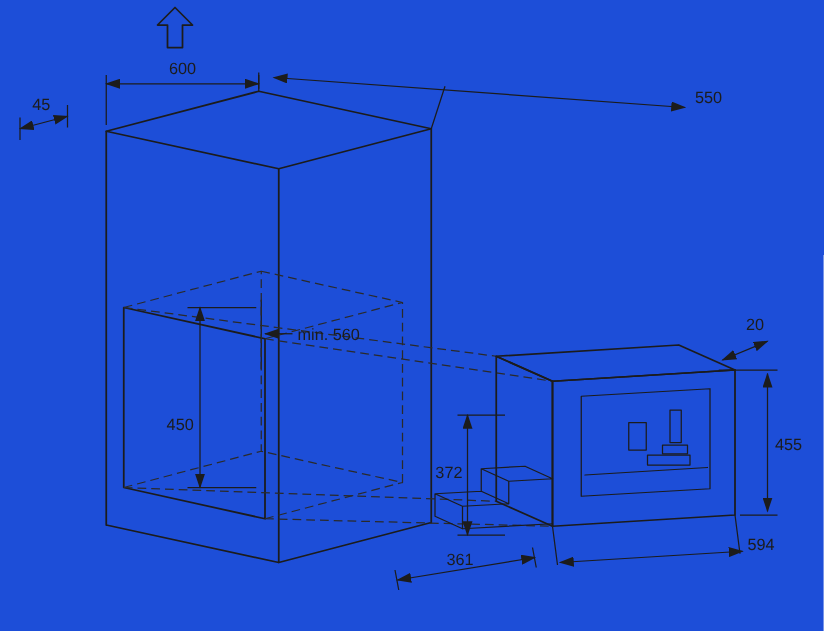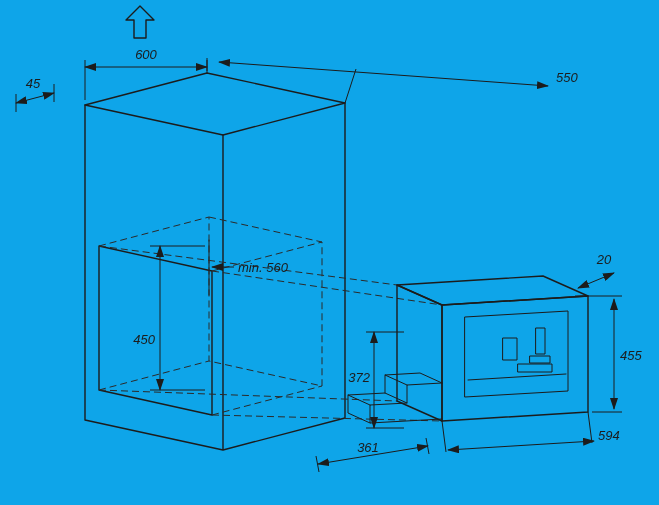--- a/index.html
+++ b/index.html
@@ -1,22 +1,21 @@
 <!DOCTYPE html>
 <html><head>
 <meta charset="utf-8">
 <style>
   html,body{margin:0;padding:0;background:#ffffff;}
   .canvas{
     position:relative;
     width:659px;height:505px;
-    background:#0ea5e9;
+    background:#1d4ed8;
     font-family:"Liberation Sans","DejaVu Sans",sans-serif;
     overflow:hidden;
-    font-style:italic;
   }
   svg{display:block;}
   .ln   {fill:none;stroke:#1c1c1c;stroke-width:1.4;stroke-linejoin:round;stroke-linecap:round;}
   .thin {fill:none;stroke:#1c1c1c;stroke-width:1;stroke-linejoin:round;stroke-linecap:round;}
   .dash {fill:none;stroke:#2a2a2a;stroke-width:1;stroke-dasharray:7 4;stroke-linejoin:round;}
   .dim  {fill:none;stroke:#1c1c1c;stroke-width:1;}
   .ext  {fill:none;stroke:#1c1c1c;stroke-width:1;}
   text  {font-family:"Liberation Sans","DejaVu Sans",sans-serif;font-size:13px;fill:#1c1c1c;}
 </style>
 </head>

